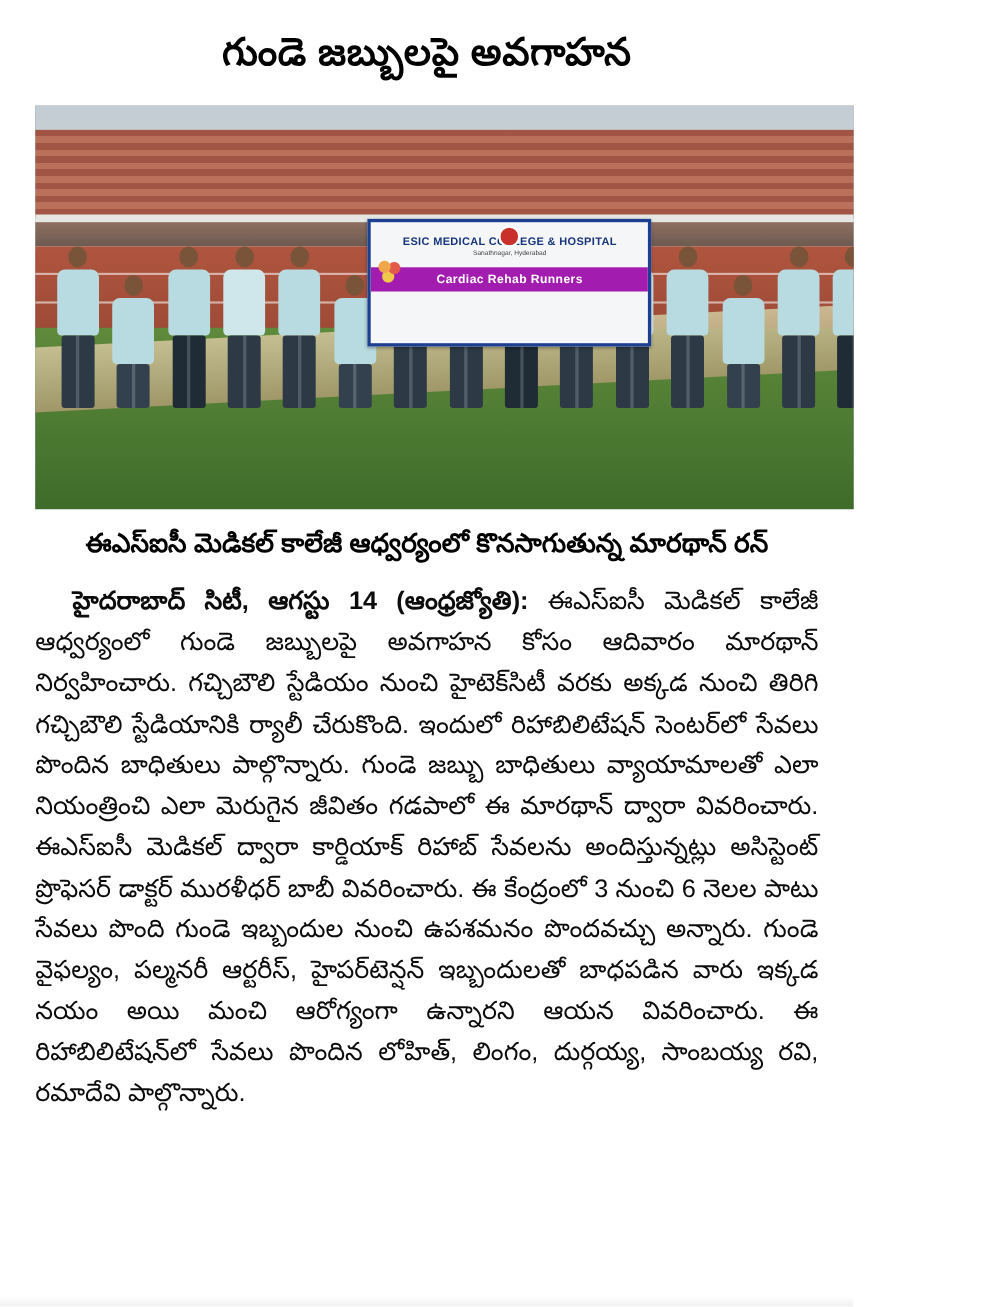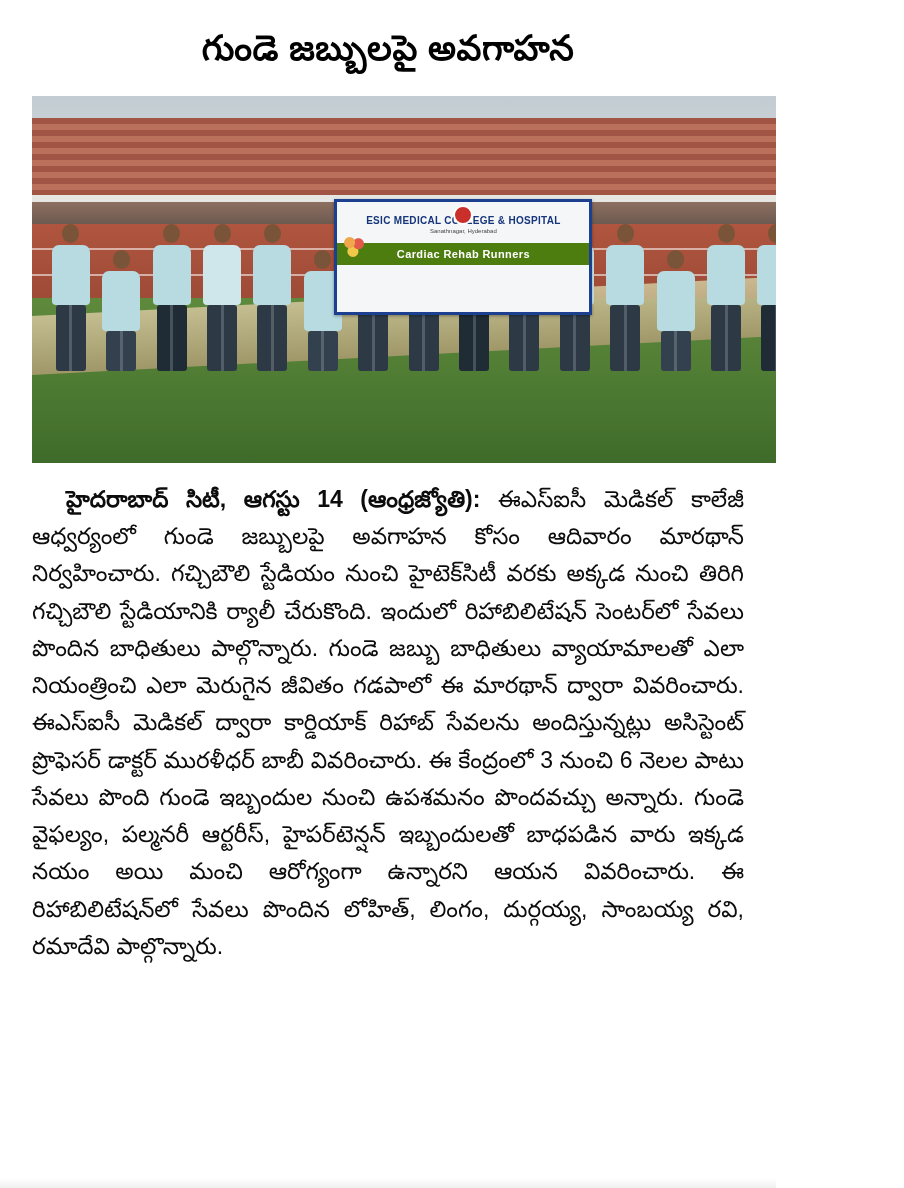--- a/index.html
+++ b/index.html
@@ -167,21 +167,21 @@
   }
   .banner .b-sub {
     text-align: center;
     font-size: 6px;
     color: #444;
     margin-top: 2px;
   }
   .banner .b-strip {
     margin-top: 9px;
     height: 22px;
-    background: #4d7c0f;
+    background: #a21caf;
     color: #ffffff;
     font-size: 11px;
     font-weight: bold;
     display: flex;
     align-items: center;
     justify-content: center;
     letter-spacing: 0.4px;
   }
   .banner .b-logo {
     position: absolute;
@@ -337,19 +337,20 @@
 
     <div class="banner">
       <div class="b-logo"></div>
       <div class="b-flower"></div>
       <div class="b-top">ESIC MEDICAL COLLEGE &amp; HOSPITAL</div>
       <div class="b-sub">Sanathnagar, Hyderabad</div>
       <div class="b-strip">Cardiac Rehab Runners</div>
     </div>
   </div>
 
+  <div class="caption">ఈఎస్ఐసీ మెడికల్ కాలేజీ ఆధ్వర్యంలో కొనసాగుతున్న మారథాన్ రన్</div>
 
   <div class="article">
     <p><span class="dateline">హైదరాబాద్ సిటీ, ఆగస్టు 14 (ఆంధ్రజ్యోతి):</span><span> ఈఎస్ఐసీ మెడికల్ కాలేజీ ఆధ్వర్యంలో గుండె జబ్బులపై అవగాహన కోసం ఆదివారం మారథాన్ నిర్వహించారు. గచ్చిబౌలి స్టేడియం నుంచి హైటెక్‌సిటీ వరకు అక్కడ నుంచి తిరిగి గచ్చిబౌలి స్టేడియానికి ర్యాలీ చేరుకొంది. ఇందులో రిహాబిలిటేషన్ సెంటర్‌లో సేవలు పొందిన బాధితులు పాల్గొన్నారు. గుండె జబ్బు బాధితులు వ్యాయామాలతో ఎలా నియంత్రించి ఎలా మెరుగైన జీవితం గడపాలో ఈ మారథాన్ ద్వారా వివరించారు. ఈఎస్ఐసీ మెడికల్ ద్వారా కార్డియాక్ రిహాబ్ సేవలను అందిస్తున్నట్లు అసిస్టెంట్ ప్రొఫెసర్ డాక్టర్ మురళీధర్ బాబీ వివరించారు. ఈ కేంద్రంలో 3 నుంచి 6 నెలల పాటు సేవలు పొంది గుండె ఇబ్బందుల నుంచి ఉపశమనం పొందవచ్చు అన్నారు. గుండె వైఫల్యం, పల్మనరీ ఆర్టరీస్, హైపర్‌టెన్షన్ ఇబ్బందులతో బాధపడిన వారు ఇక్కడ నయం అయి మంచి ఆరోగ్యంగా ఉన్నారని ఆయన వివరించారు. ఈ రిహాబిలిటేషన్‌లో సేవలు పొందిన లోహిత్, లింగం, దుర్గయ్య, సాంబయ్య రవి, రమాదేవి పాల్గొన్నారు.</span></p>
   </div>
 
   <div class="fold"></div>
 </div>
 
 </body></html>

